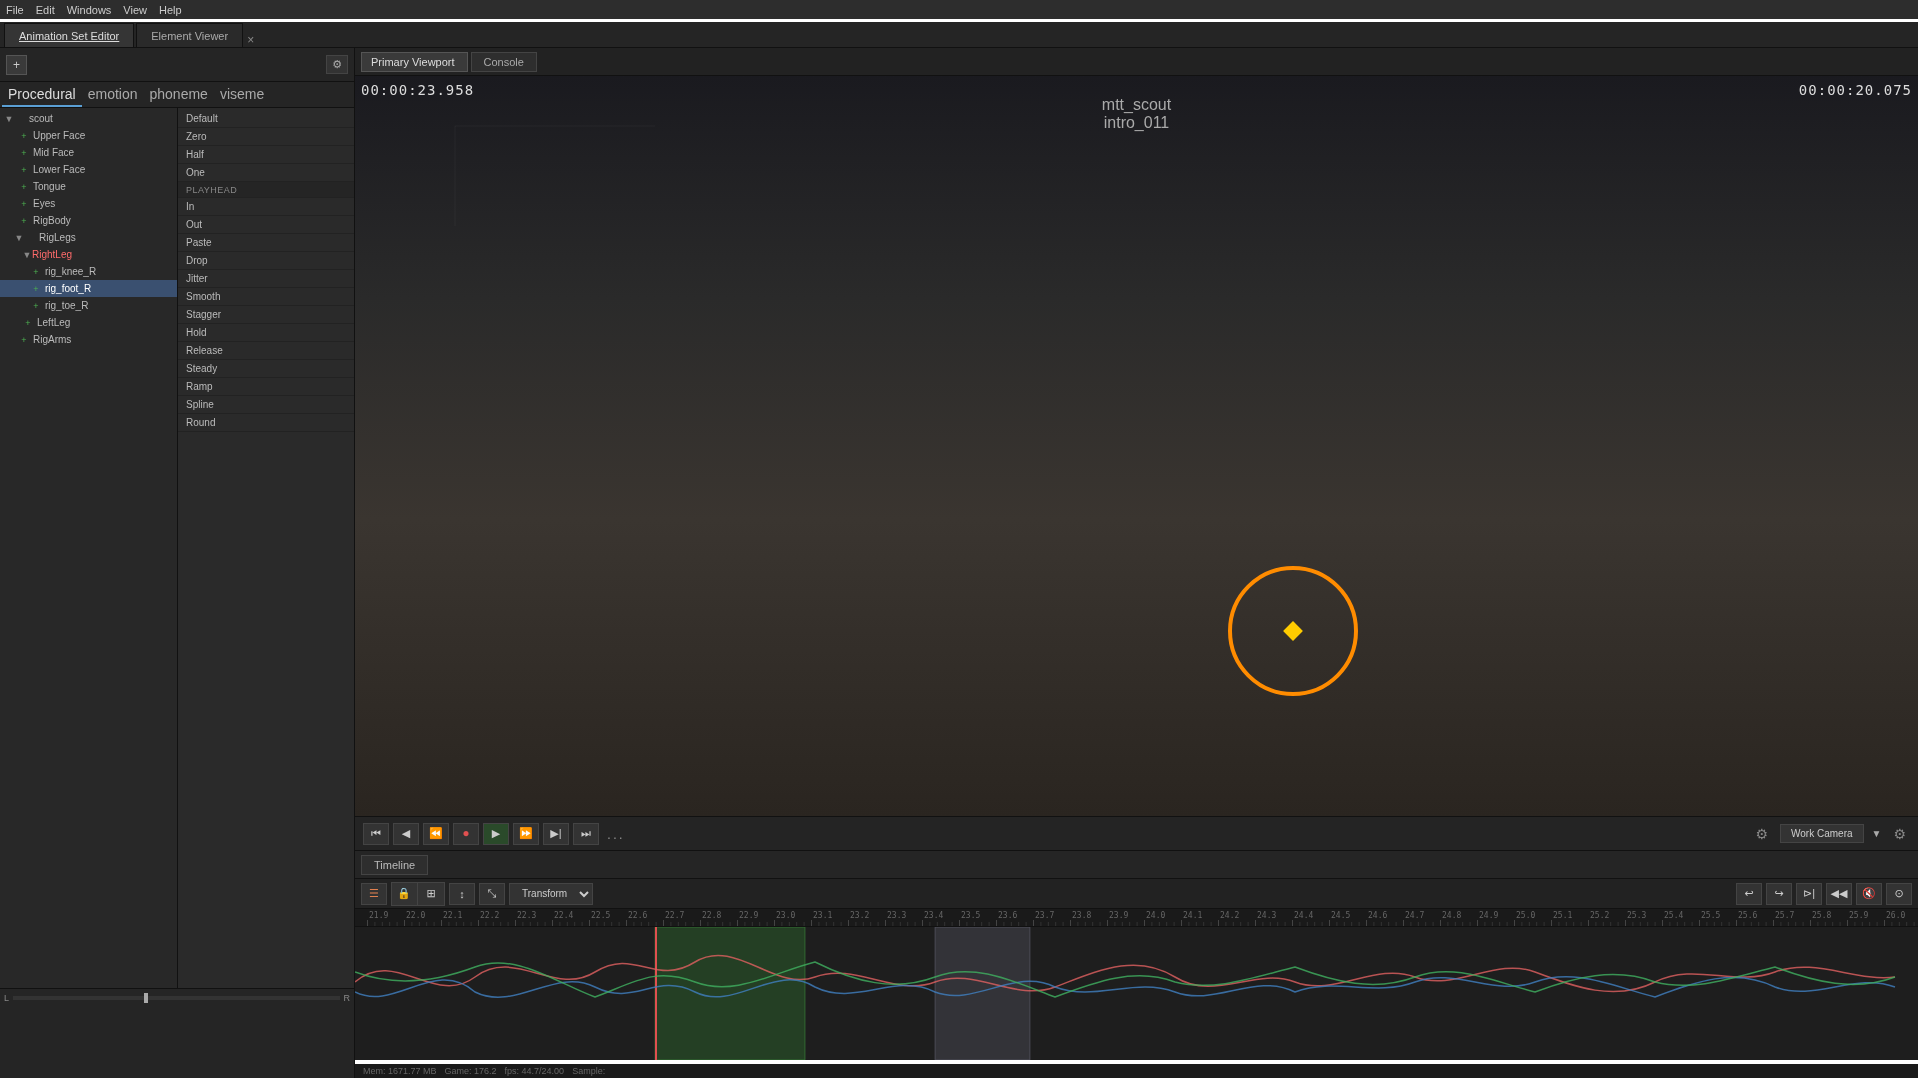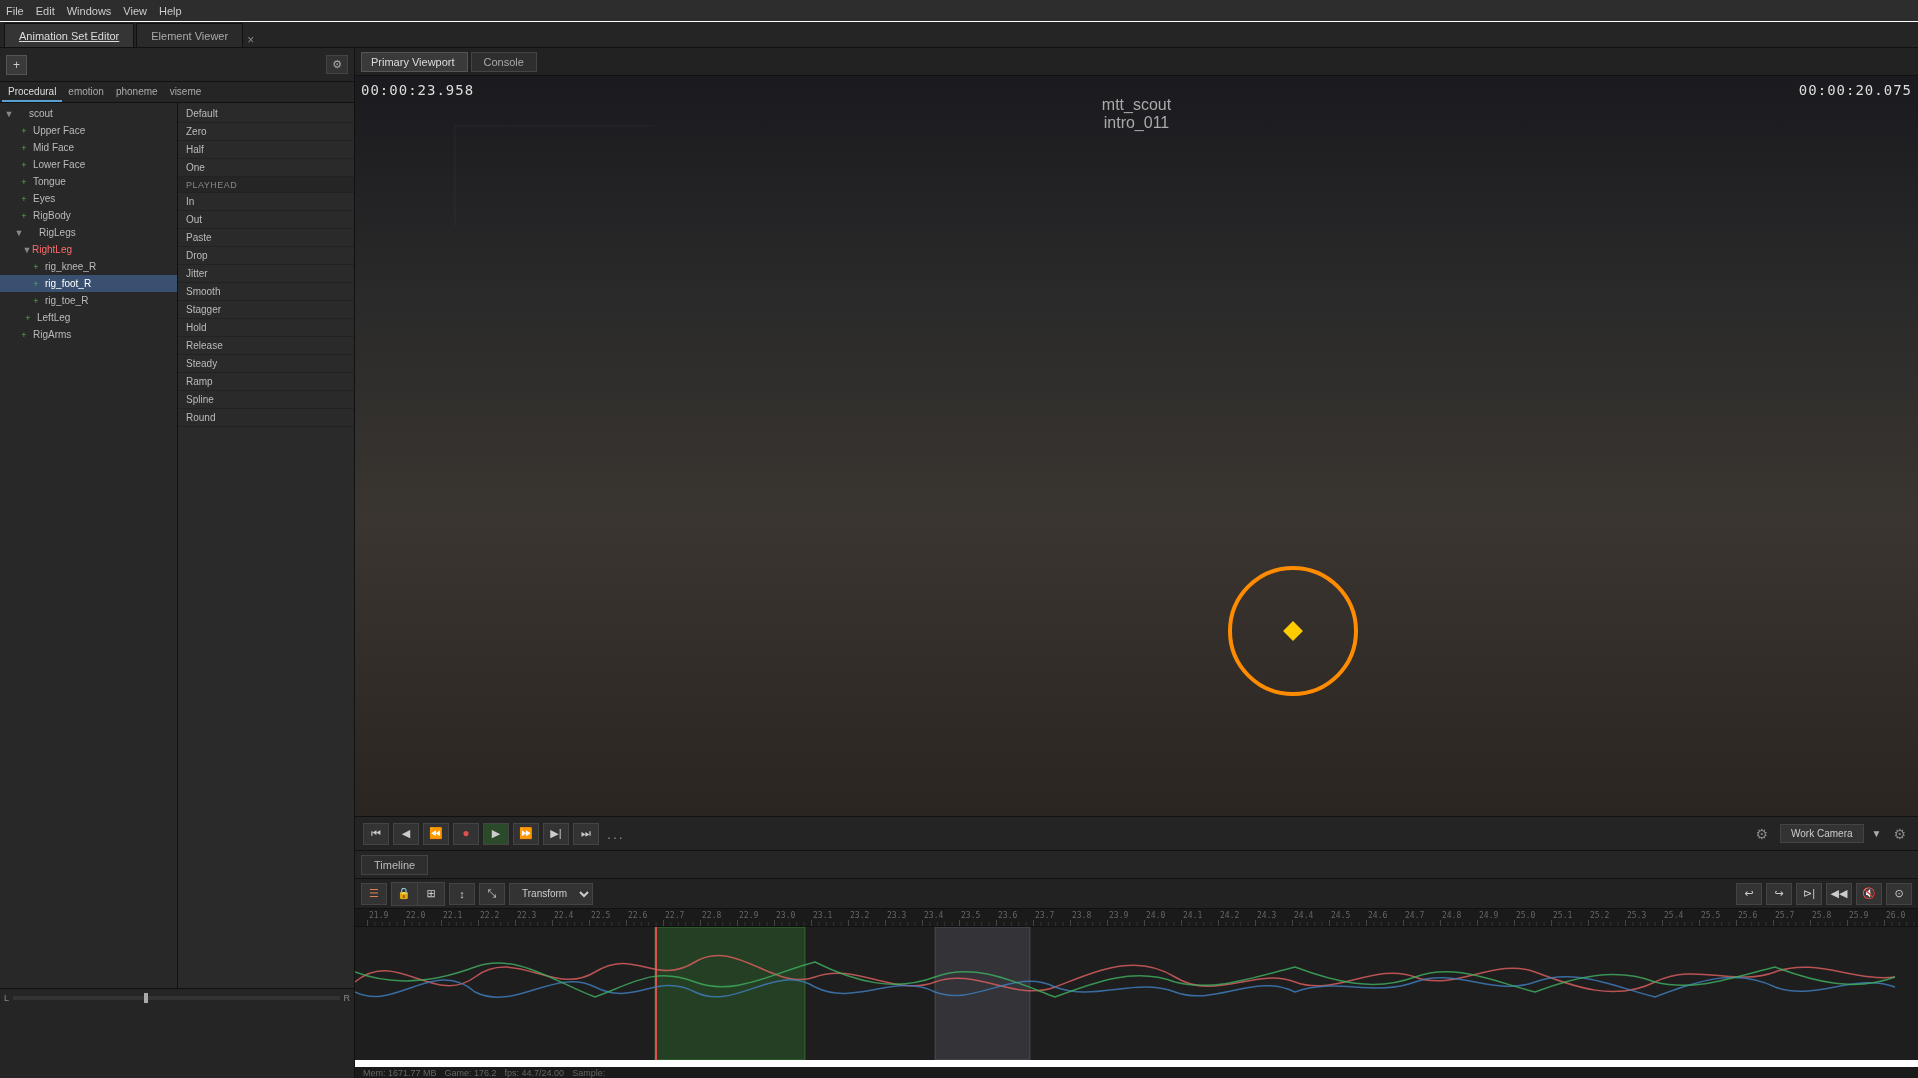--- a/index.html
+++ b/index.html
@@ -13,21 +13,21 @@
       overflow: hidden;
     }
 
     
     #menubar {
       height: 22px;
       background: #2d2d2d;
       display: flex;
       align-items: center;
       padding: 0 6px;
-      border-bottom: 1px solid #ffffff;
+      border-bottom: 3px solid #ffffff;
       gap: 12px;
     }
     #menubar span {
       color: #ccc;
       cursor: pointer;
       font-size: 11px;
     }
 
     
     #top-tabbar {
@@ -138,21 +138,21 @@
 
     
     #proc-tabs {
       display: flex;
       background: #252525;
       border-bottom: 1px solid #111;
       padding: 1px 2px 0;
     }
     .proc-tab {
       padding: 3px 6px;
-      font-size: 10px;
+      font-size: 14px;
       color: #aaa;
       cursor: pointer;
       border-bottom: 2px solid transparent;
     }
     .proc-tab.active {
       color: #ddd;
       border-bottom: 2px solid #5a9fd4;
     }
 
     
@@ -445,21 +445,21 @@
     }
     #timeline-waveform {
       position: absolute;
       top: 0; left: 0; right: 0; bottom: 0;
     }
 
     
     #statusbar {
       height: 18px;
       background: #1a1a1a;
-      border-top: 7px solid #ffffff;
+      border-top: 4px solid #ffffff;
       display: flex;
       align-items: center;
       padding: 0 8px;
       font-size: 9px;
       color: #666;
       gap: 8px;
     }
 
     
     ::-webkit-scrollbar { width: 6px; height: 6px; }

